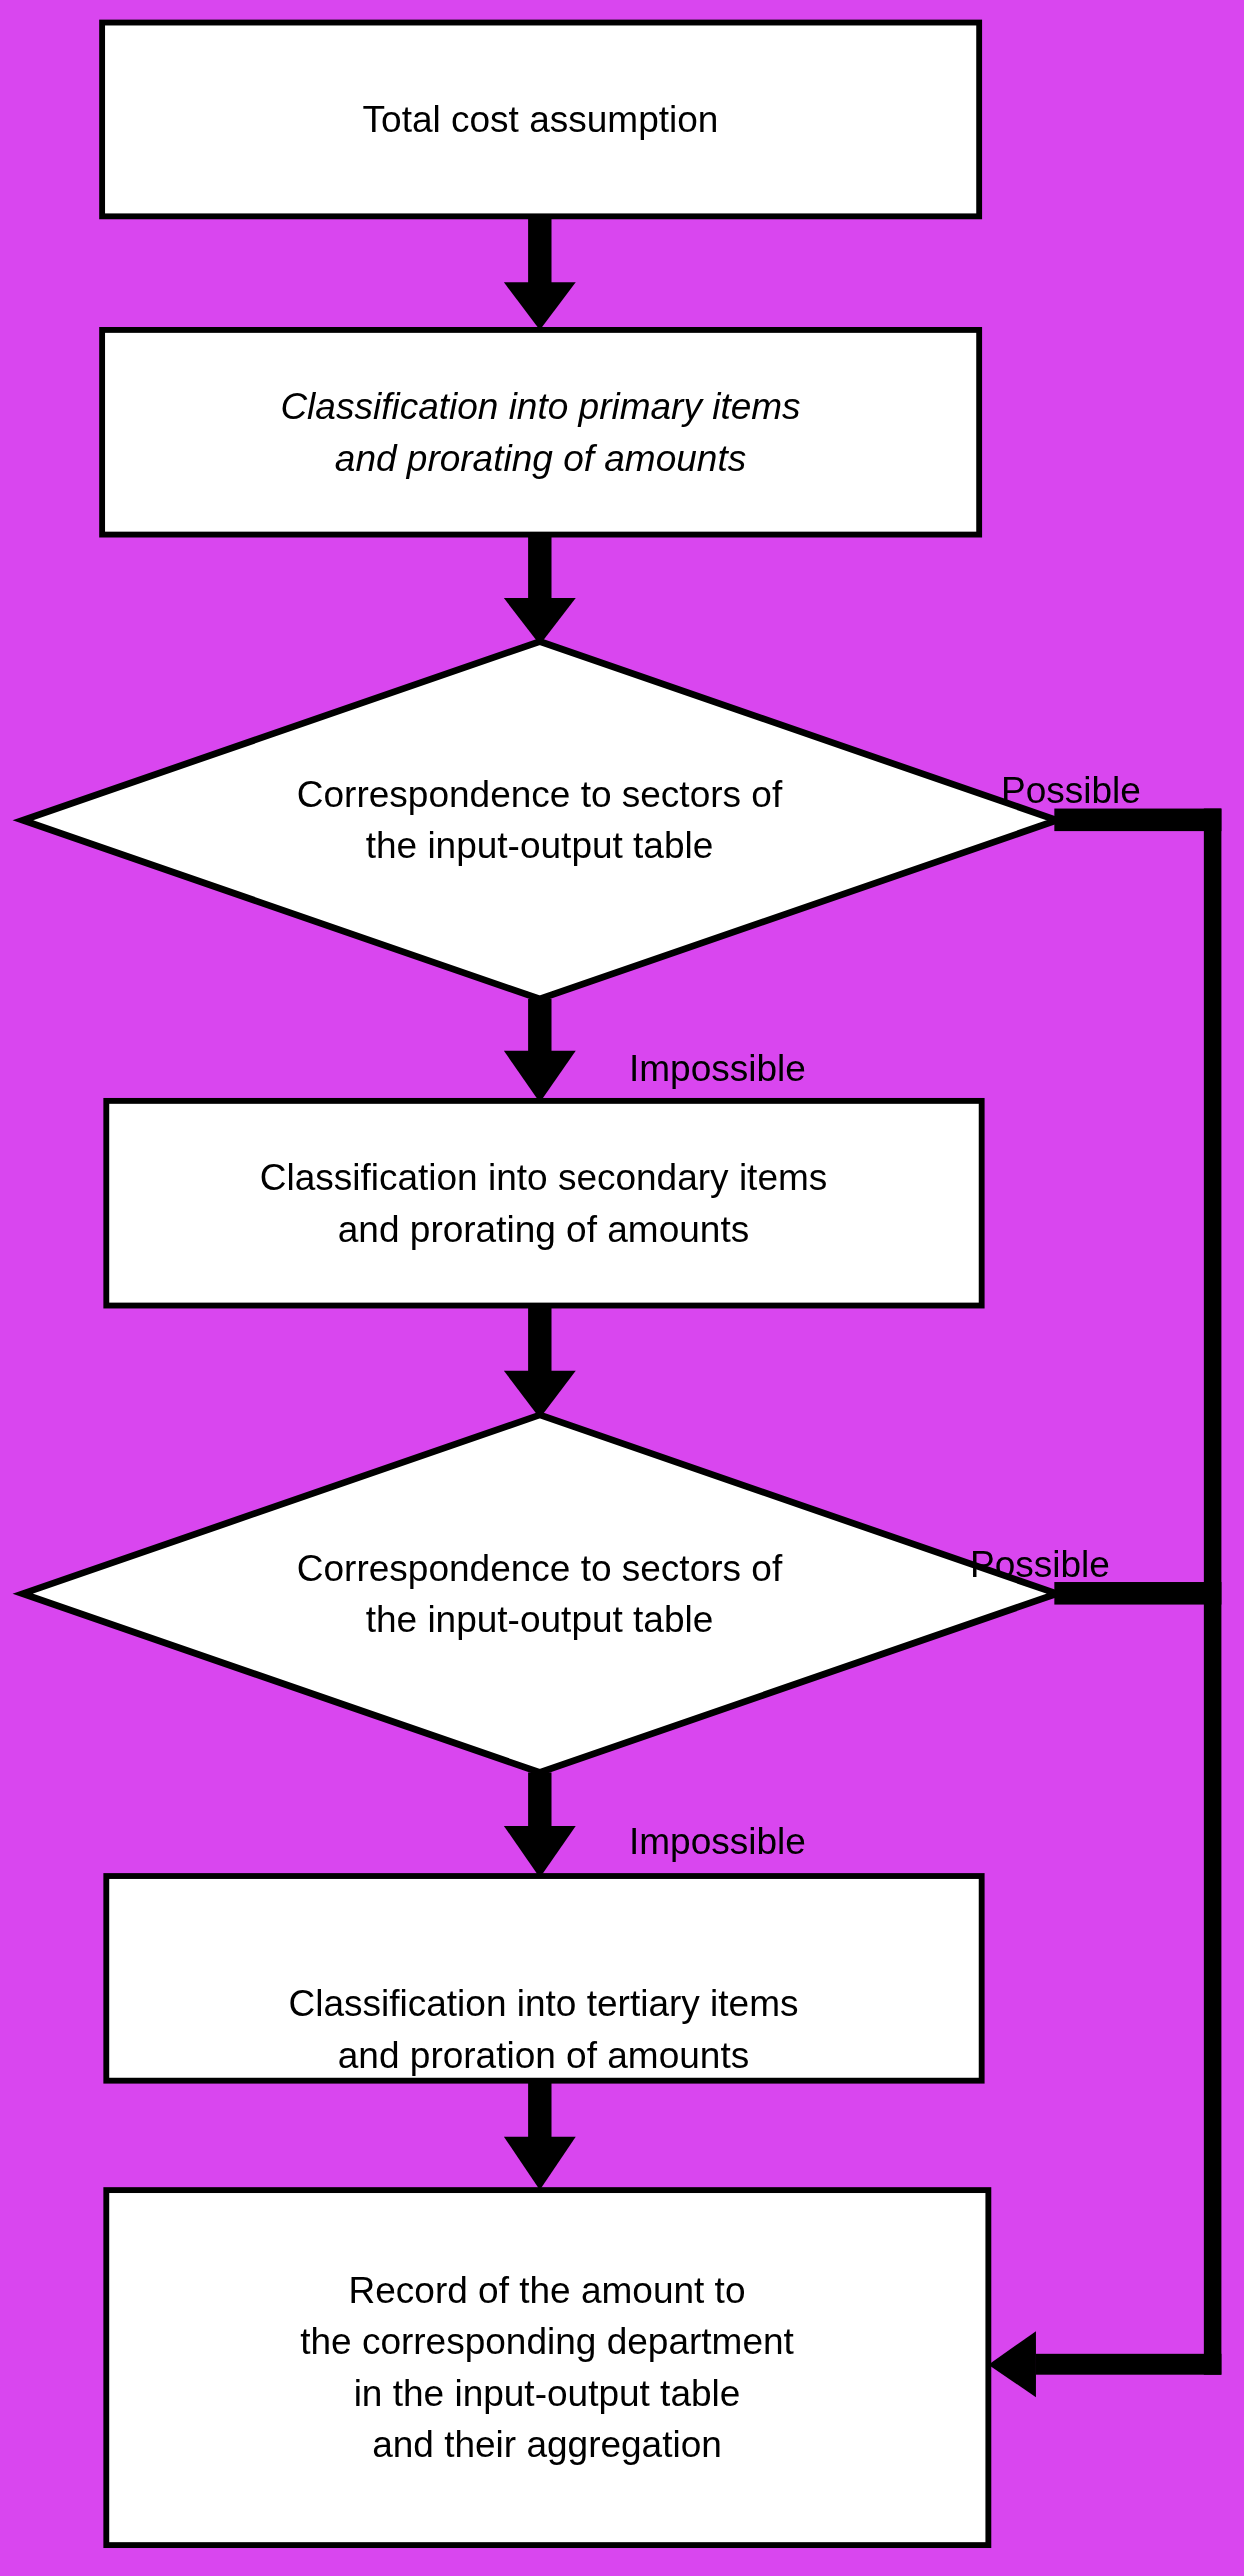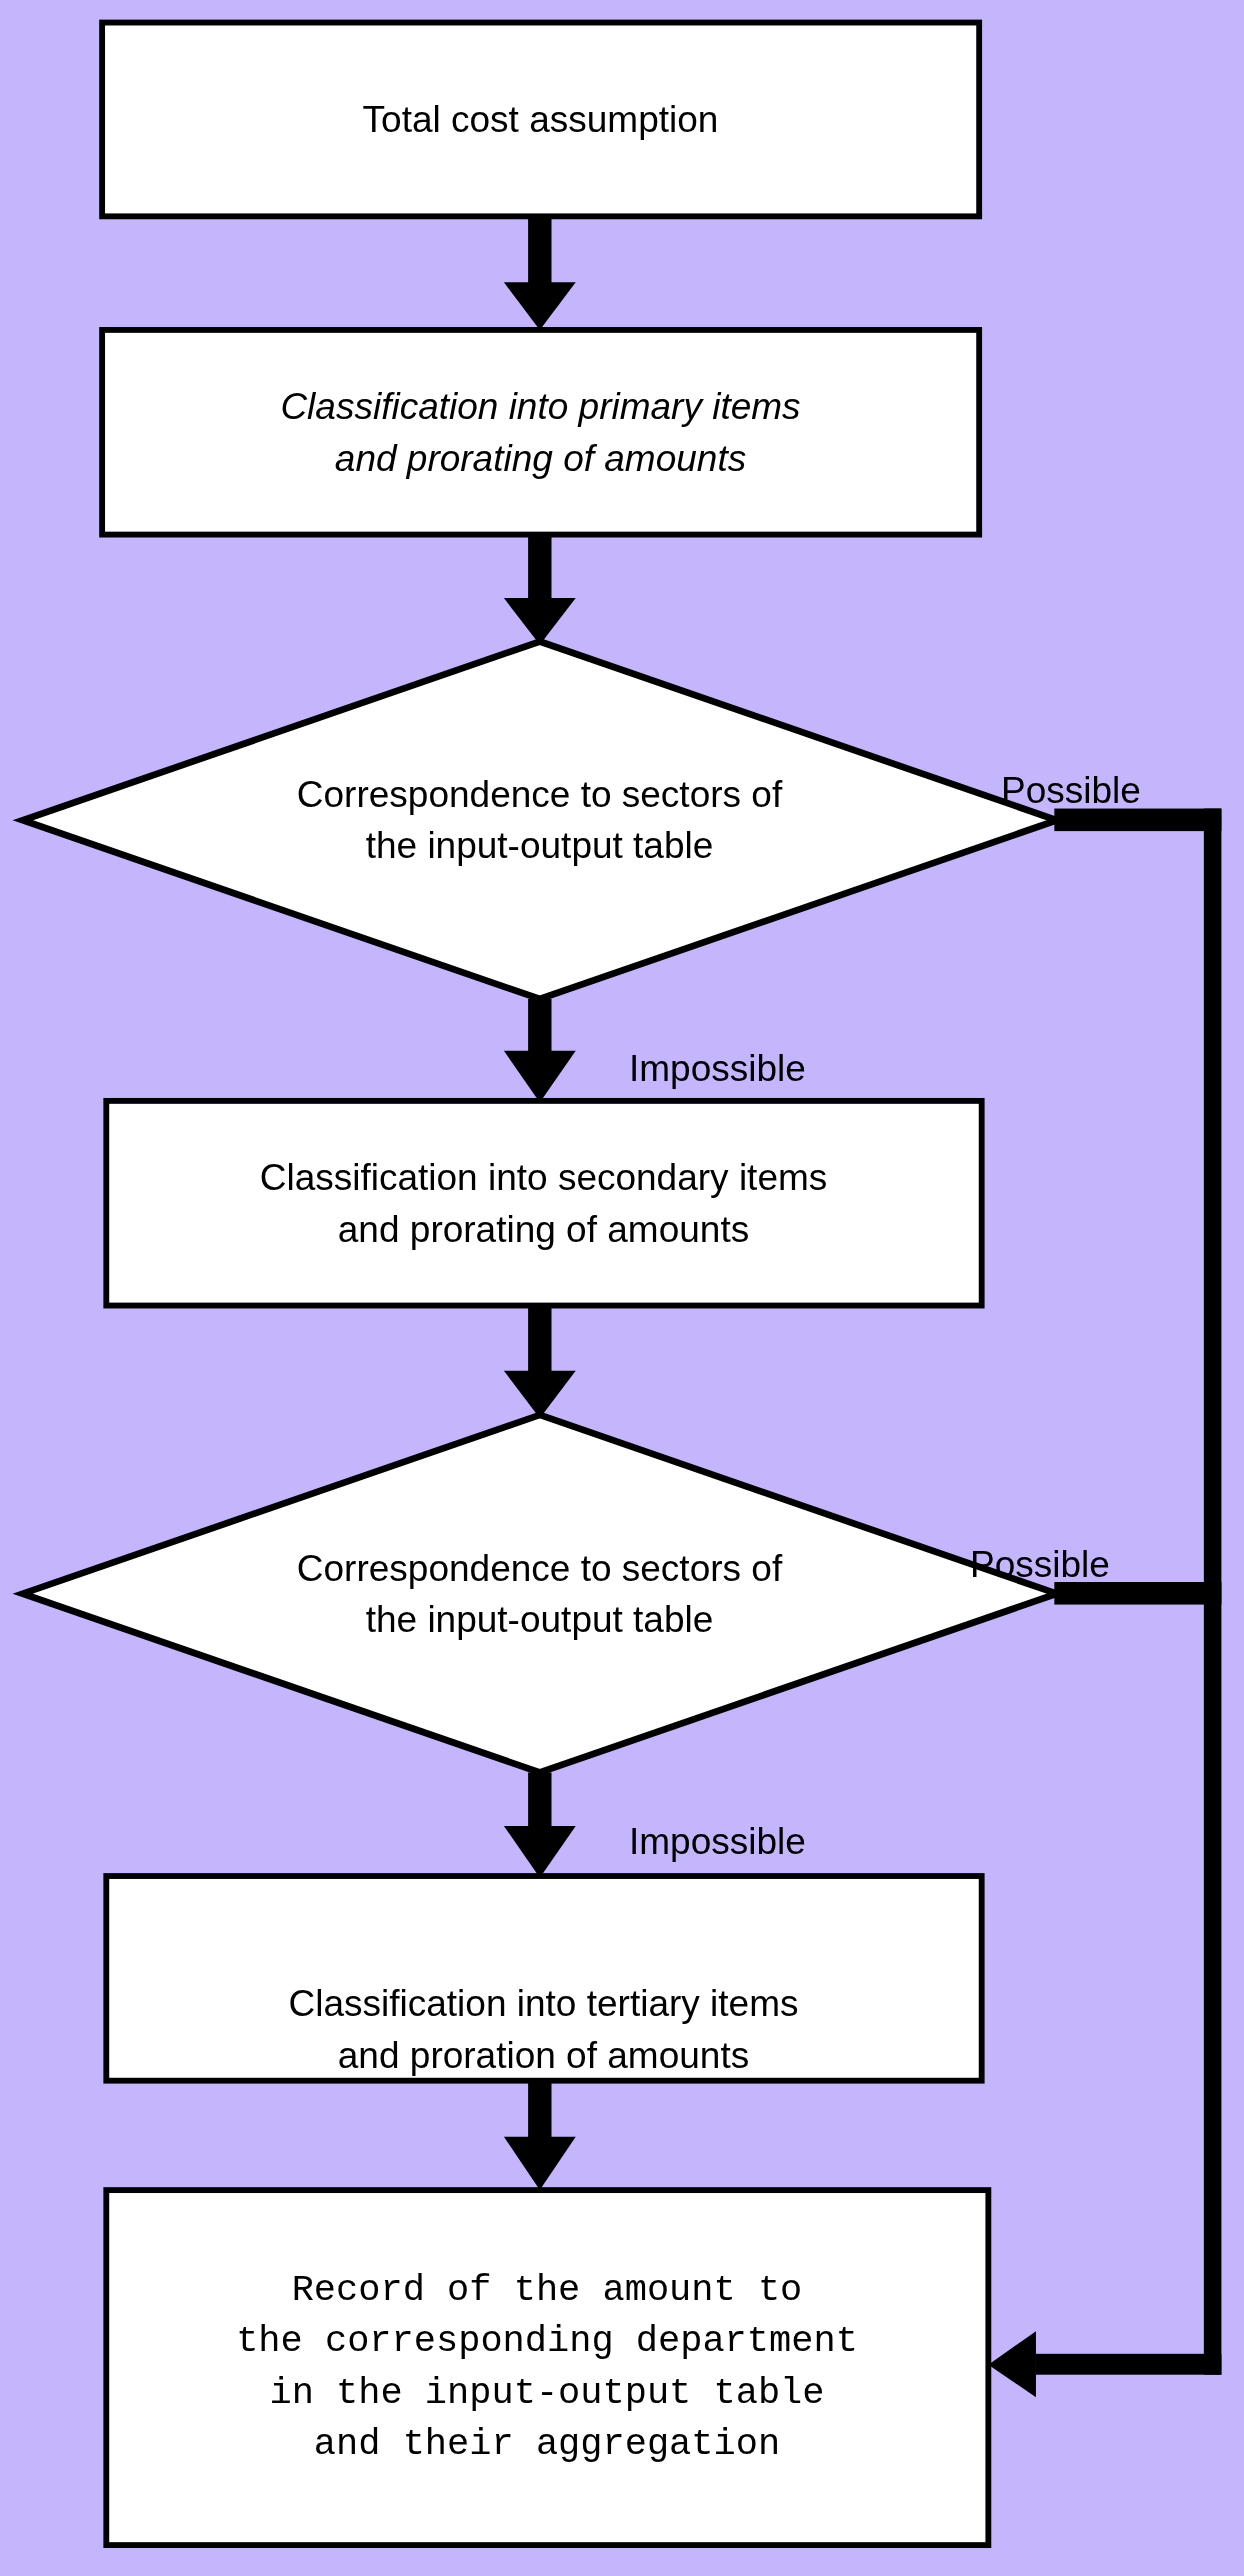--- a/index.html
+++ b/index.html
@@ -10,21 +10,21 @@
   body {
     width: 1245px;
     height: 2576px;
     font-family: "Liberation Sans", sans-serif;
     overflow: hidden;
   }
   #flowchart-root {
     position: relative;
     width: 1245px;
     height: 2576px;
-    background: #c4b5fd;
+    background: #d946ef;
   }
   #flow-svg {
     position: absolute;
     top: 0;
     left: 0;
     width: 1245px;
     height: 2576px;
   }
   .node-label {
     position: absolute;
@@ -127,21 +127,21 @@
 
   <div class="node-label" style="left:106px; top:1101px; width:875px; height:205px;">Classification into secondary items
 and prorating of amounts</div>
 
   <div class="node-label" style="left:122px; top:1502px; width:835px; height:184px;">Correspondence to sectors of
 the input-output table</div>
 
   <div class="node-label" style="left:106px; top:1927px; width:875px; height:205px;">Classification into tertiary items
 and proration of amounts</div>
 
-  <div class="node-label" style="left:106px; top:2190px; width:882px; height:355px;font-family:Liberation Mono, monospace;">Record of the amount to
+  <div class="node-label" style="left:106px; top:2190px; width:882px; height:355px;">Record of the amount to
 the corresponding department
 in the input-output table
 and their aggregation</div>
 
   <div class="edge-label" style="left:1001px; top:723px;">Possible</div>
 
   <div class="edge-label" style="left:629px; top:1001px;">Impossible</div>
 
   <div class="edge-label" style="left:970px; top:1497px;">Possible</div>
 

